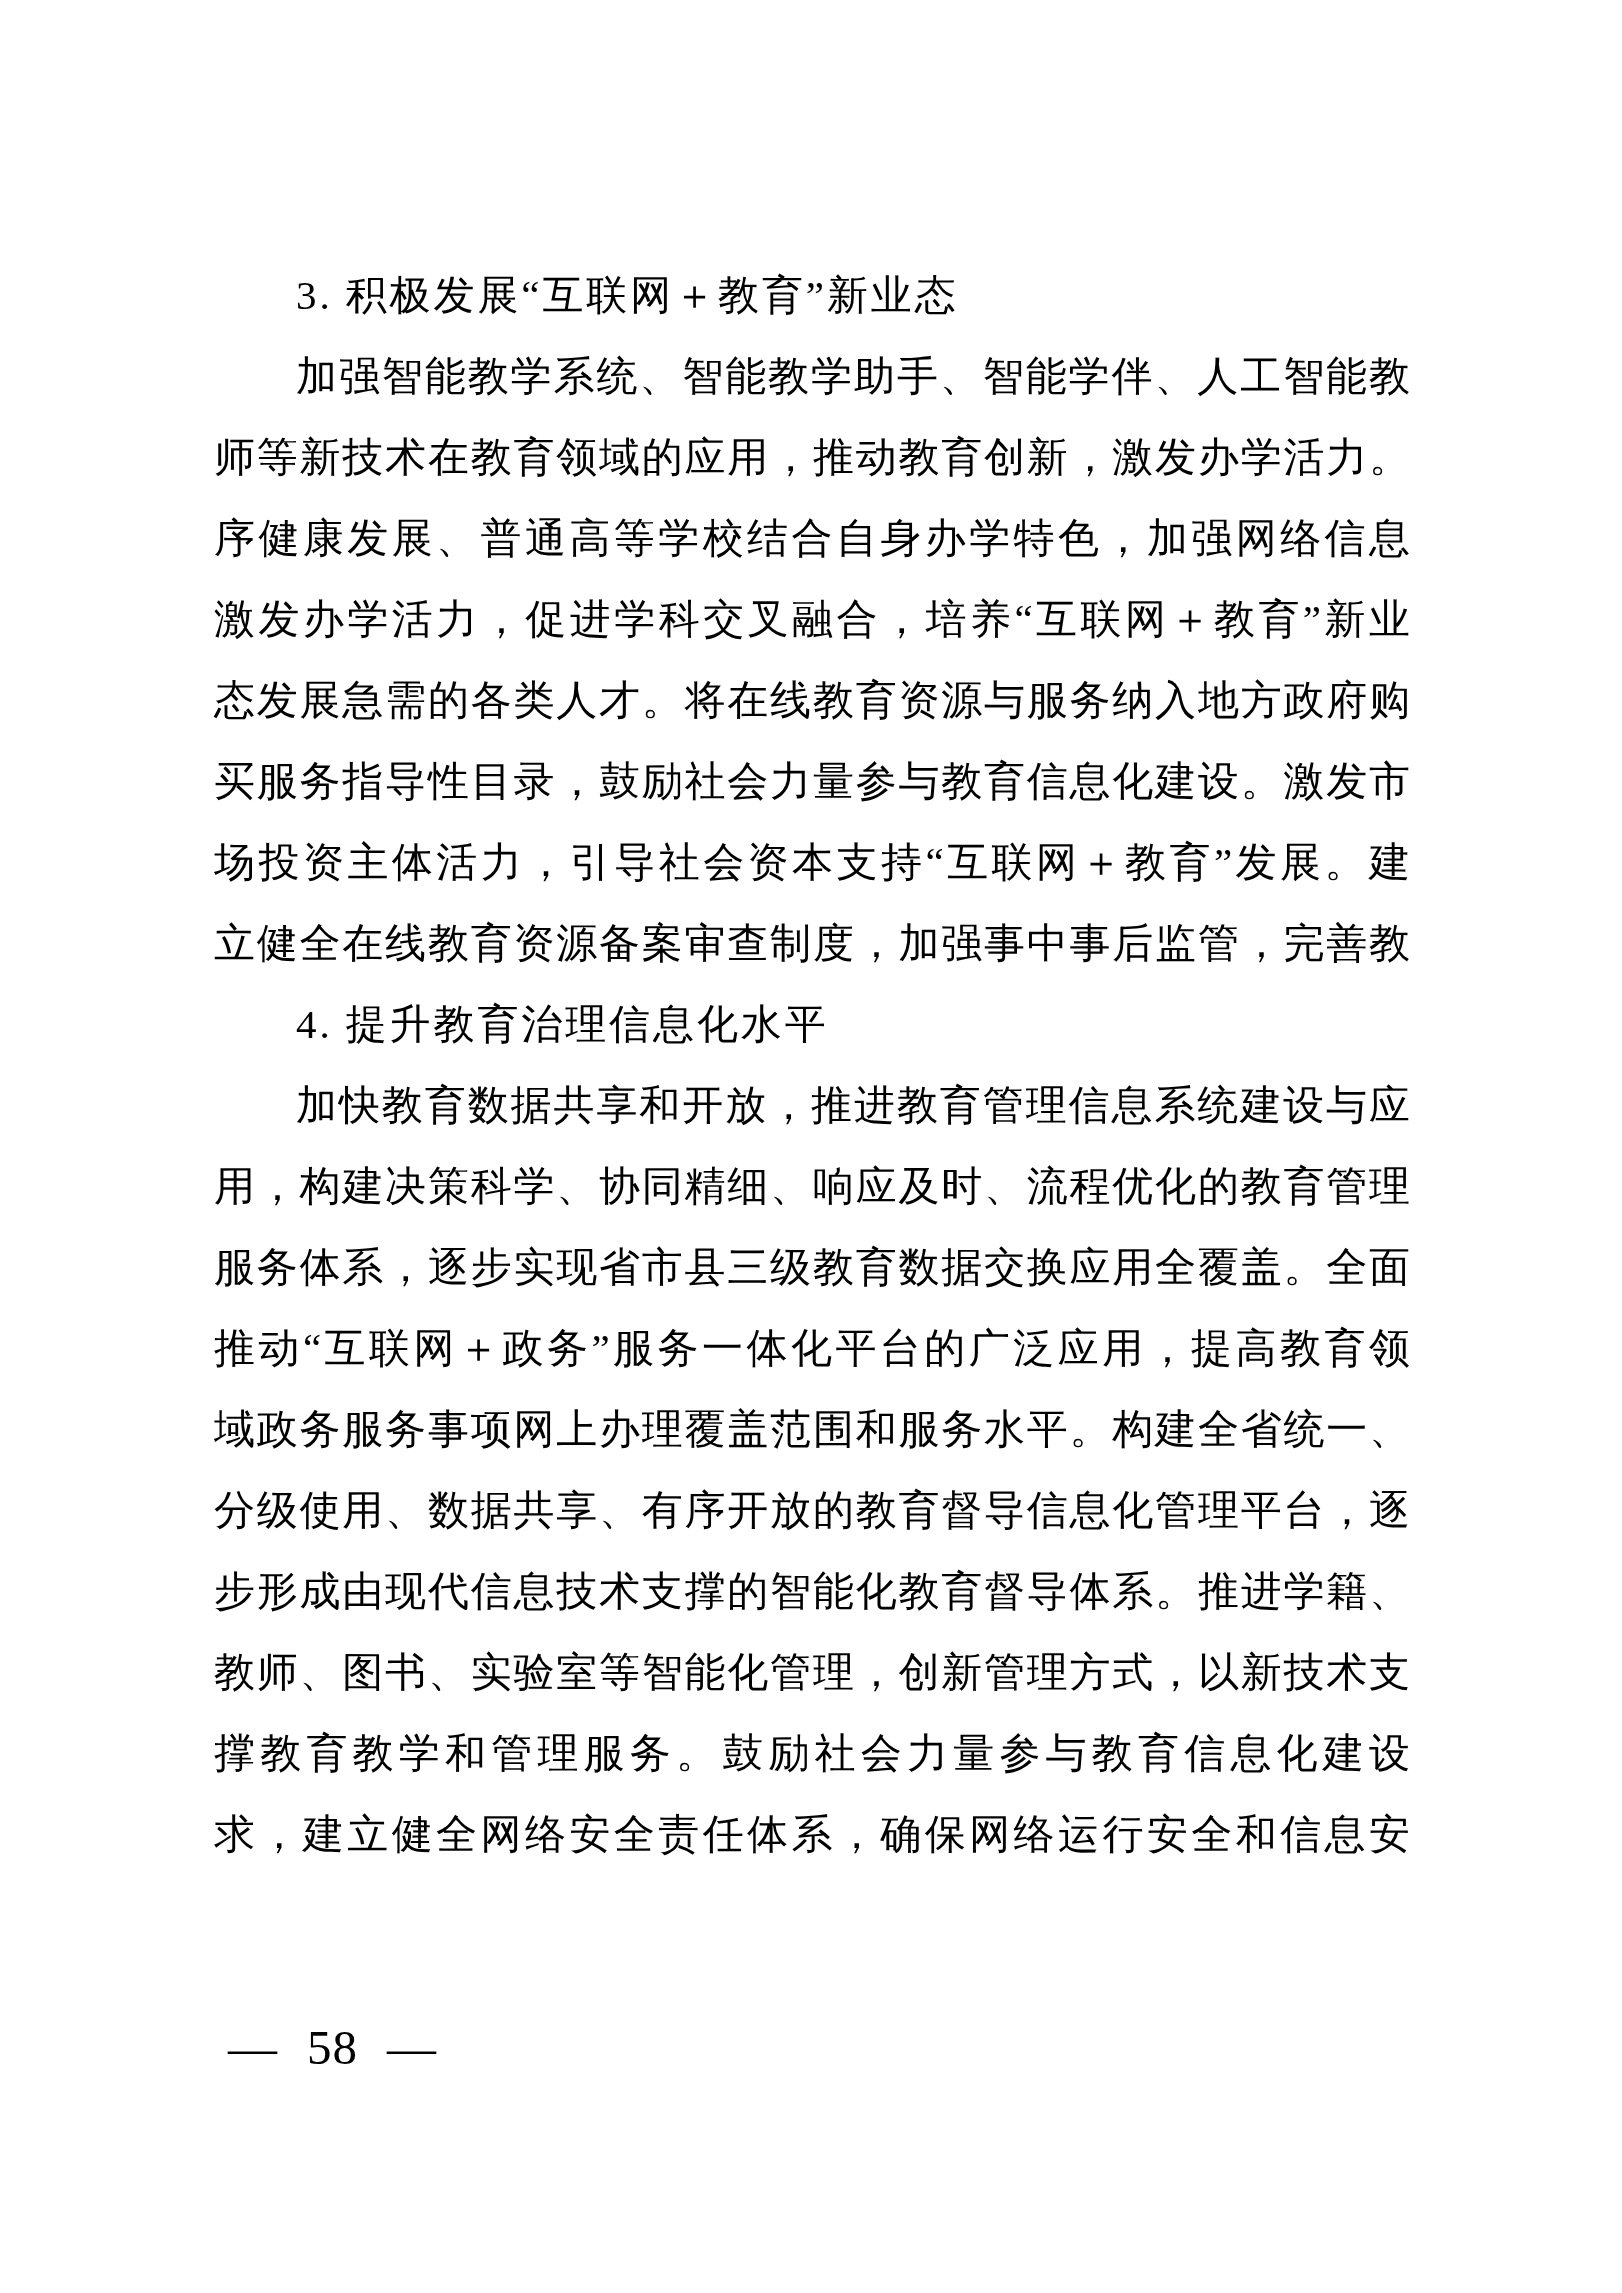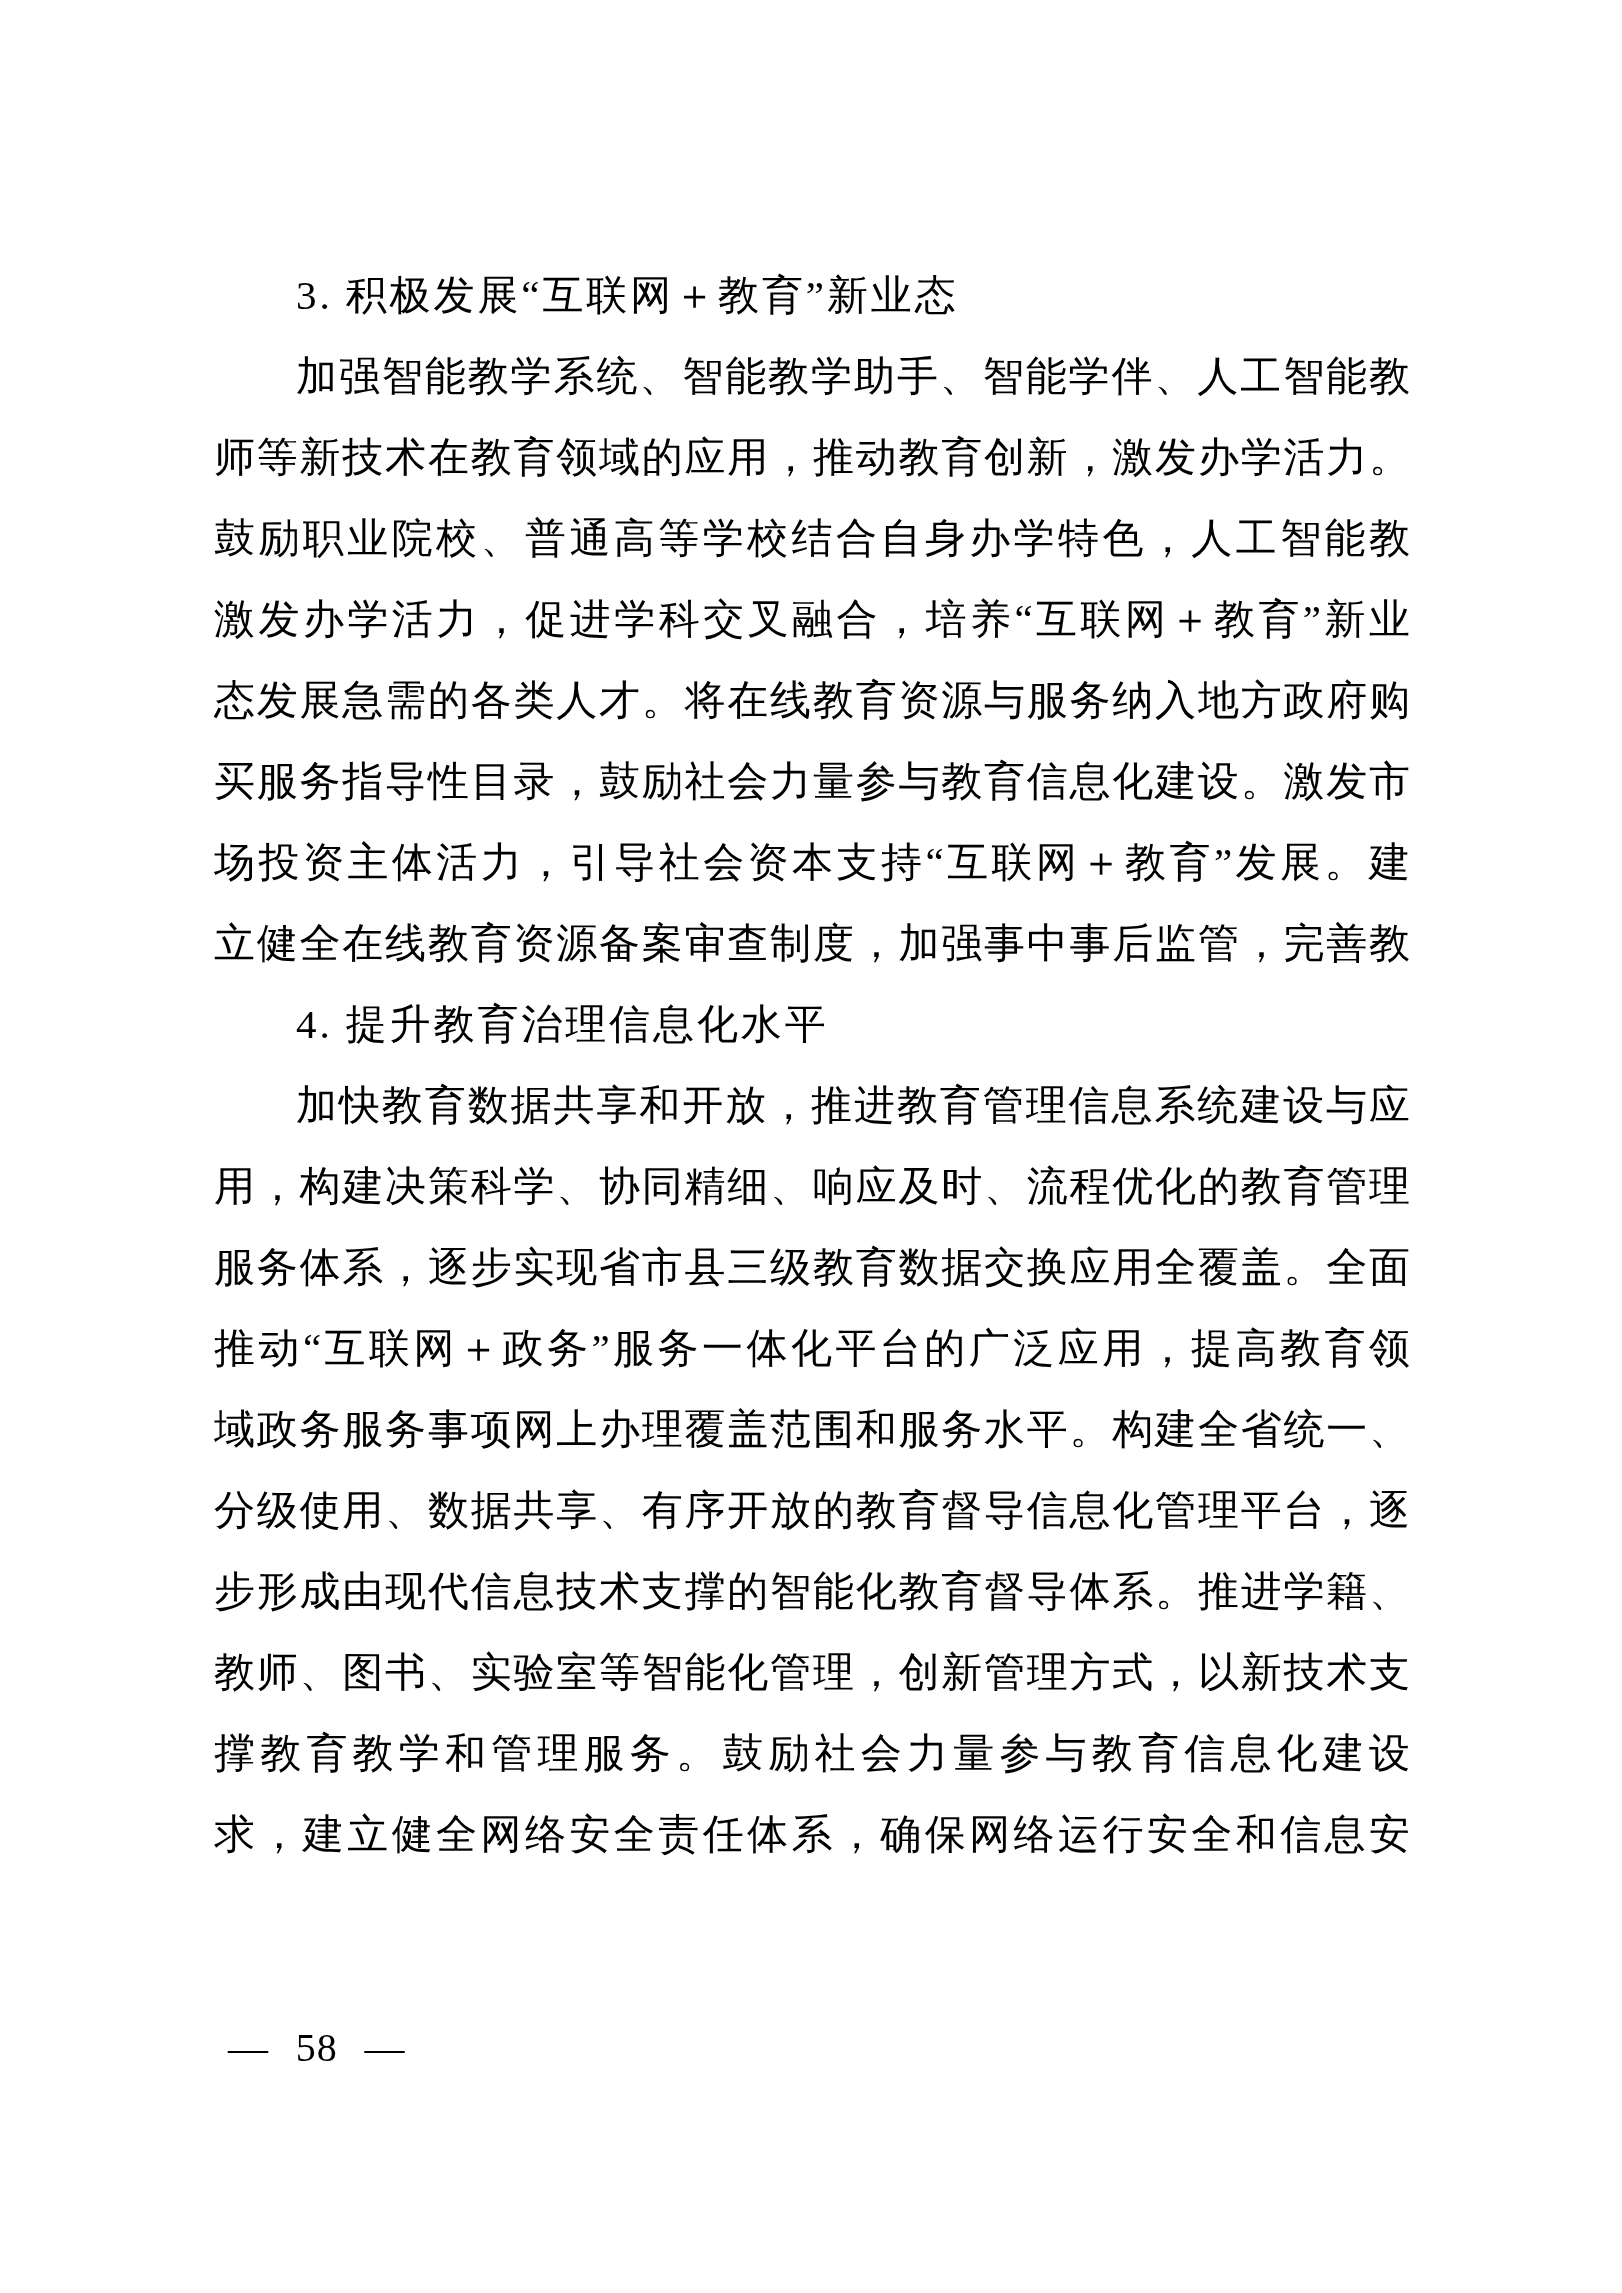--- a/index.html
+++ b/index.html
@@ -48,38 +48,38 @@
   }
   .line.heading {
     letter-spacing: 2.9px;
   }
   .footer {
     position: absolute;
     left: 228px;
     top: 2017px;
     height: 61px;
     line-height: 61px;
-    font-size: 40px;
+    font-size: 49px;
     word-spacing: 15.7px;
     letter-spacing: 1px;
     color: #000000;
   }
 </style>
 </head>
 <body>
 
 <div class="page">
 
   <div class="text-block">
 
     <div class="line heading indent">3. 积极发展“互联网＋教育”新业态</div>
 
     <div class="line indent justify">加强智能教学系统、智能教学助手、智能学伴、人工智能教</div>
     <div class="line justify">师等新技术在教育领域的应用，推动教育创新，激发办学活力。</div>
-    <div class="line justify">鼓励职业院校、普通高等学校结合自身办学特色，人工智能教</div>
+    <div class="line justify">序健康发展、普通高等学校结合自身办学特色，加强网络信息</div>
     <div class="line justify">激发办学活力，促进学科交叉融合，培养“互联网＋教育”新业</div>
     <div class="line justify">态发展急需的各类人才。将在线教育资源与服务纳入地方政府购</div>
     <div class="line justify">买服务指导性目录，鼓励社会力量参与教育信息化建设。激发市</div>
     <div class="line justify">场投资主体活力，引导社会资本支持“互联网＋教育”发展。建</div>
     <div class="line justify">立健全在线教育资源备案审查制度，加强事中事后监管，完善教</div>
 
     <div class="line heading indent">4. 提升教育治理信息化水平</div>
 
     <div class="line indent justify">加快教育数据共享和开放，推进教育管理信息系统建设与应</div>
     <div class="line justify">用，构建决策科学、协同精细、响应及时、流程优化的教育管理</div>

